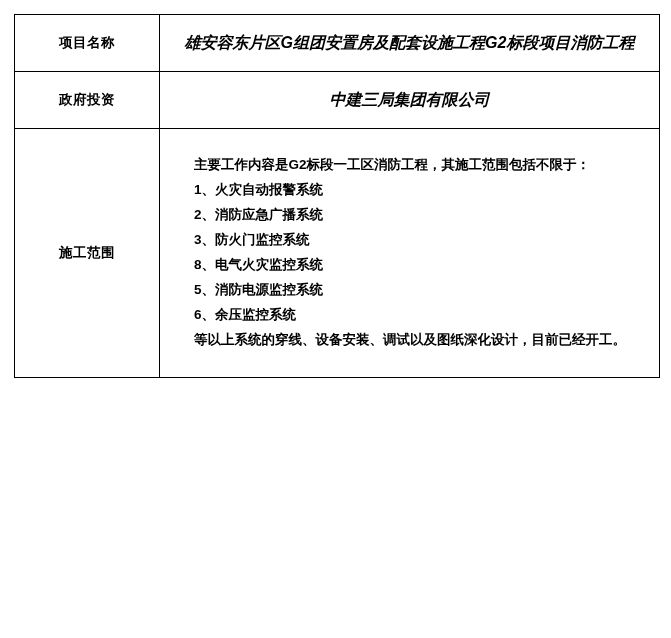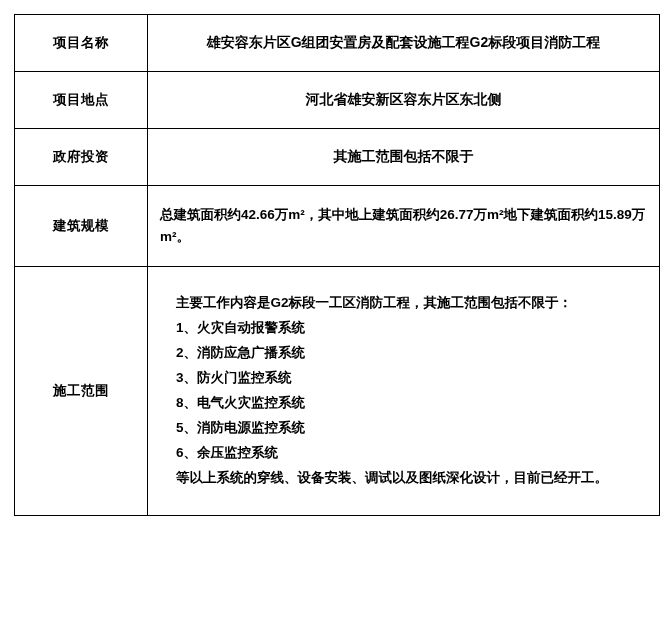--- a/index.html
+++ b/index.html
@@ -22,34 +22,35 @@
   }
   table.info {
     border-collapse: collapse;
     width: 646px;
     table-layout: fixed;
     border: 1px solid #000000;
   }
   table.info td {
     border: 1px solid #000000;
     vertical-align: middle;
-    padding: 4px 12px;
+    padding: 4px 18px;
     margin-left: 10px;
   }
   td.label {
     width: 108px;
     text-align: center;
     font-size: 13.5px;
     font-weight: bold;
     letter-spacing: 0.5px;
   }
   td.value {
     text-align: center;
-    font-size: 14px;
+    font-size: 16px;
     font-weight: bold;
+    font-style: italic;
   }
   td.value-left {
     text-align: left;
     font-size: 13.5px;
     font-weight: bold;
     line-height: 1.6;
     padding-left: 10px;
   }
   .row-name td { height: 48px; }
   .row-place td { height: 48px; }
@@ -79,31 +80,23 @@
 </head>
 <body>
 
 <div class="page">
   <table class="info">
     <tbody>
       <tr class="row-name">
         <td class="label">项目名称</td>
         <td class="value">雄安容东片区G组团安置房及配套设施工程G2标段项目消防工程</td>
       </tr>
-      <tr class="row-place">
-        <td class="label">项目地点</td>
-        <td class="value">河北省雄安新区容东片区东北侧</td>
-      </tr>
       <tr class="row-contractor">
         <td class="label">政府投资</td>
-        <td class="value">其施工范围包括不限于</td>
-      </tr>
-      <tr class="row-scale">
-        <td class="label">建筑规模</td>
-        <td class="value-left">总建筑面积约42.66万m²，其中地上建筑面积约26.77万m²地下建筑面积约15.89万m²。</td>
+        <td class="value">中建三局集团有限公司</td>
       </tr>
       <tr class="row-scope">
         <td class="label scope-label">施工范围</td>
         <td>
           <div class="scope-body">
             <div>主要工作内容是G2标段一工区消防工程，其施工范围包括不限于：</div>
             <div>1、火灾自动报警系统</div>
             <div>2、消防应急广播系统</div>
             <div>3、防火门监控系统</div>
             <div>8、电气火灾监控系统</div>

